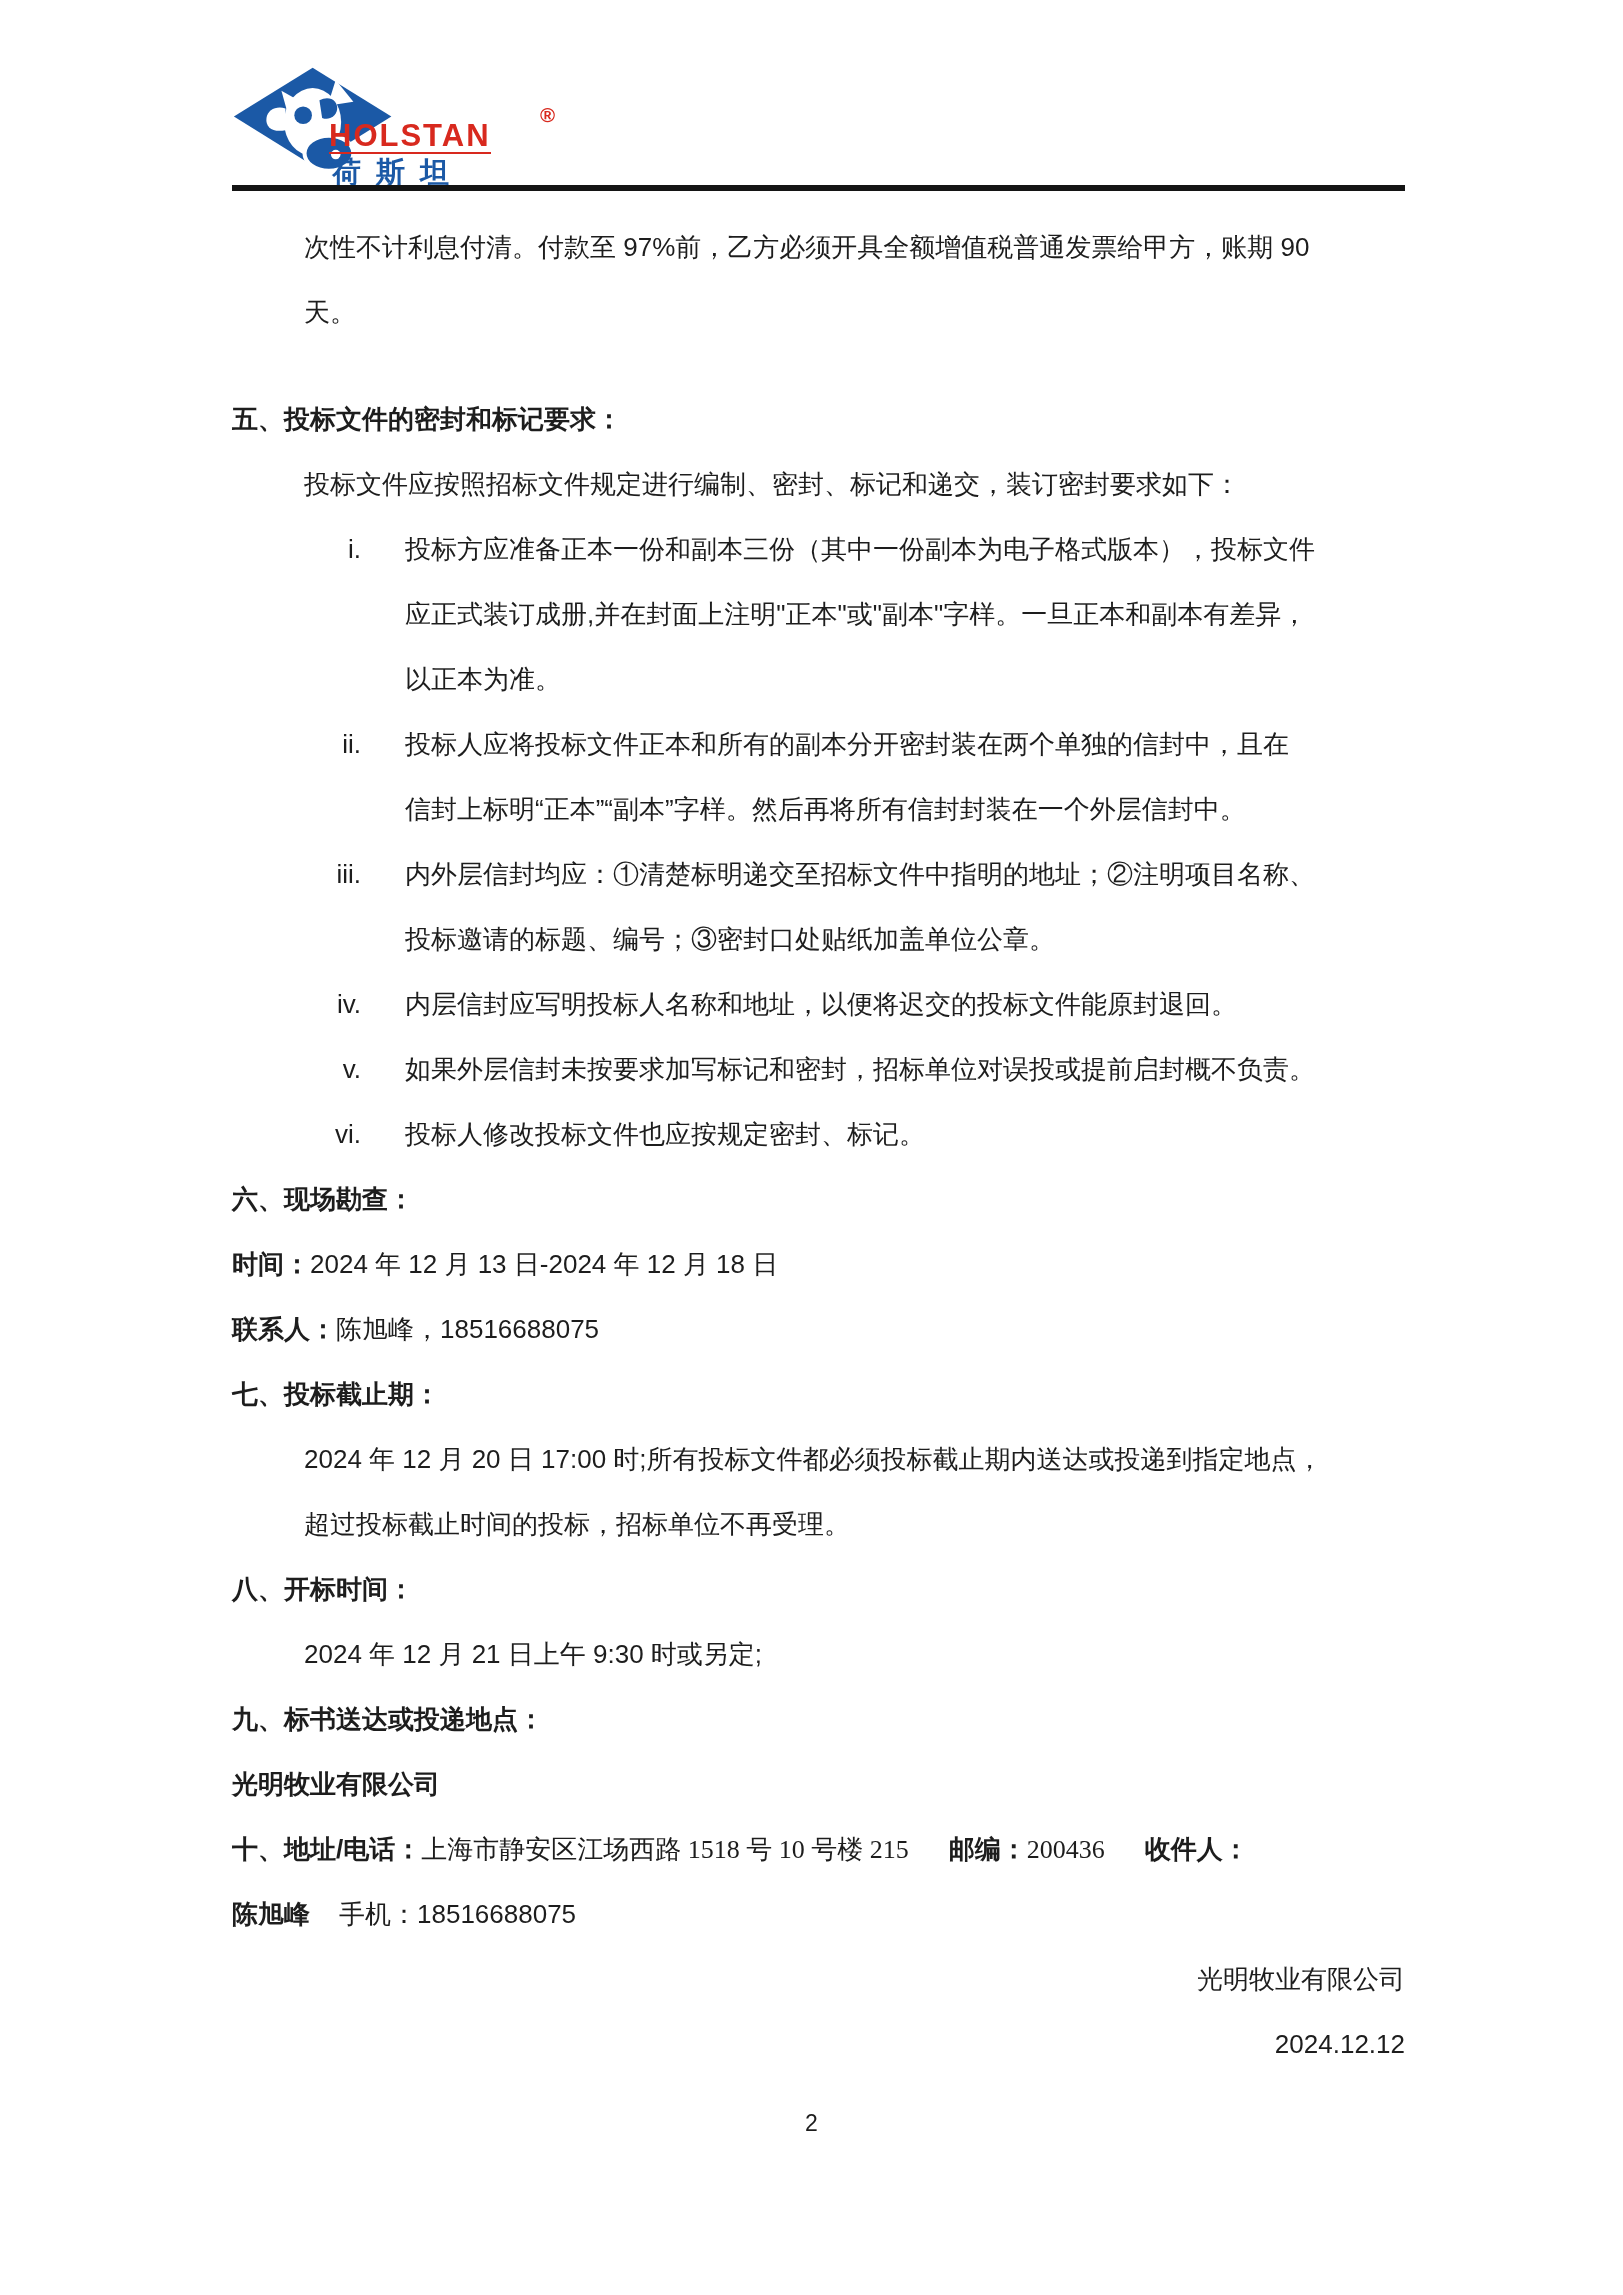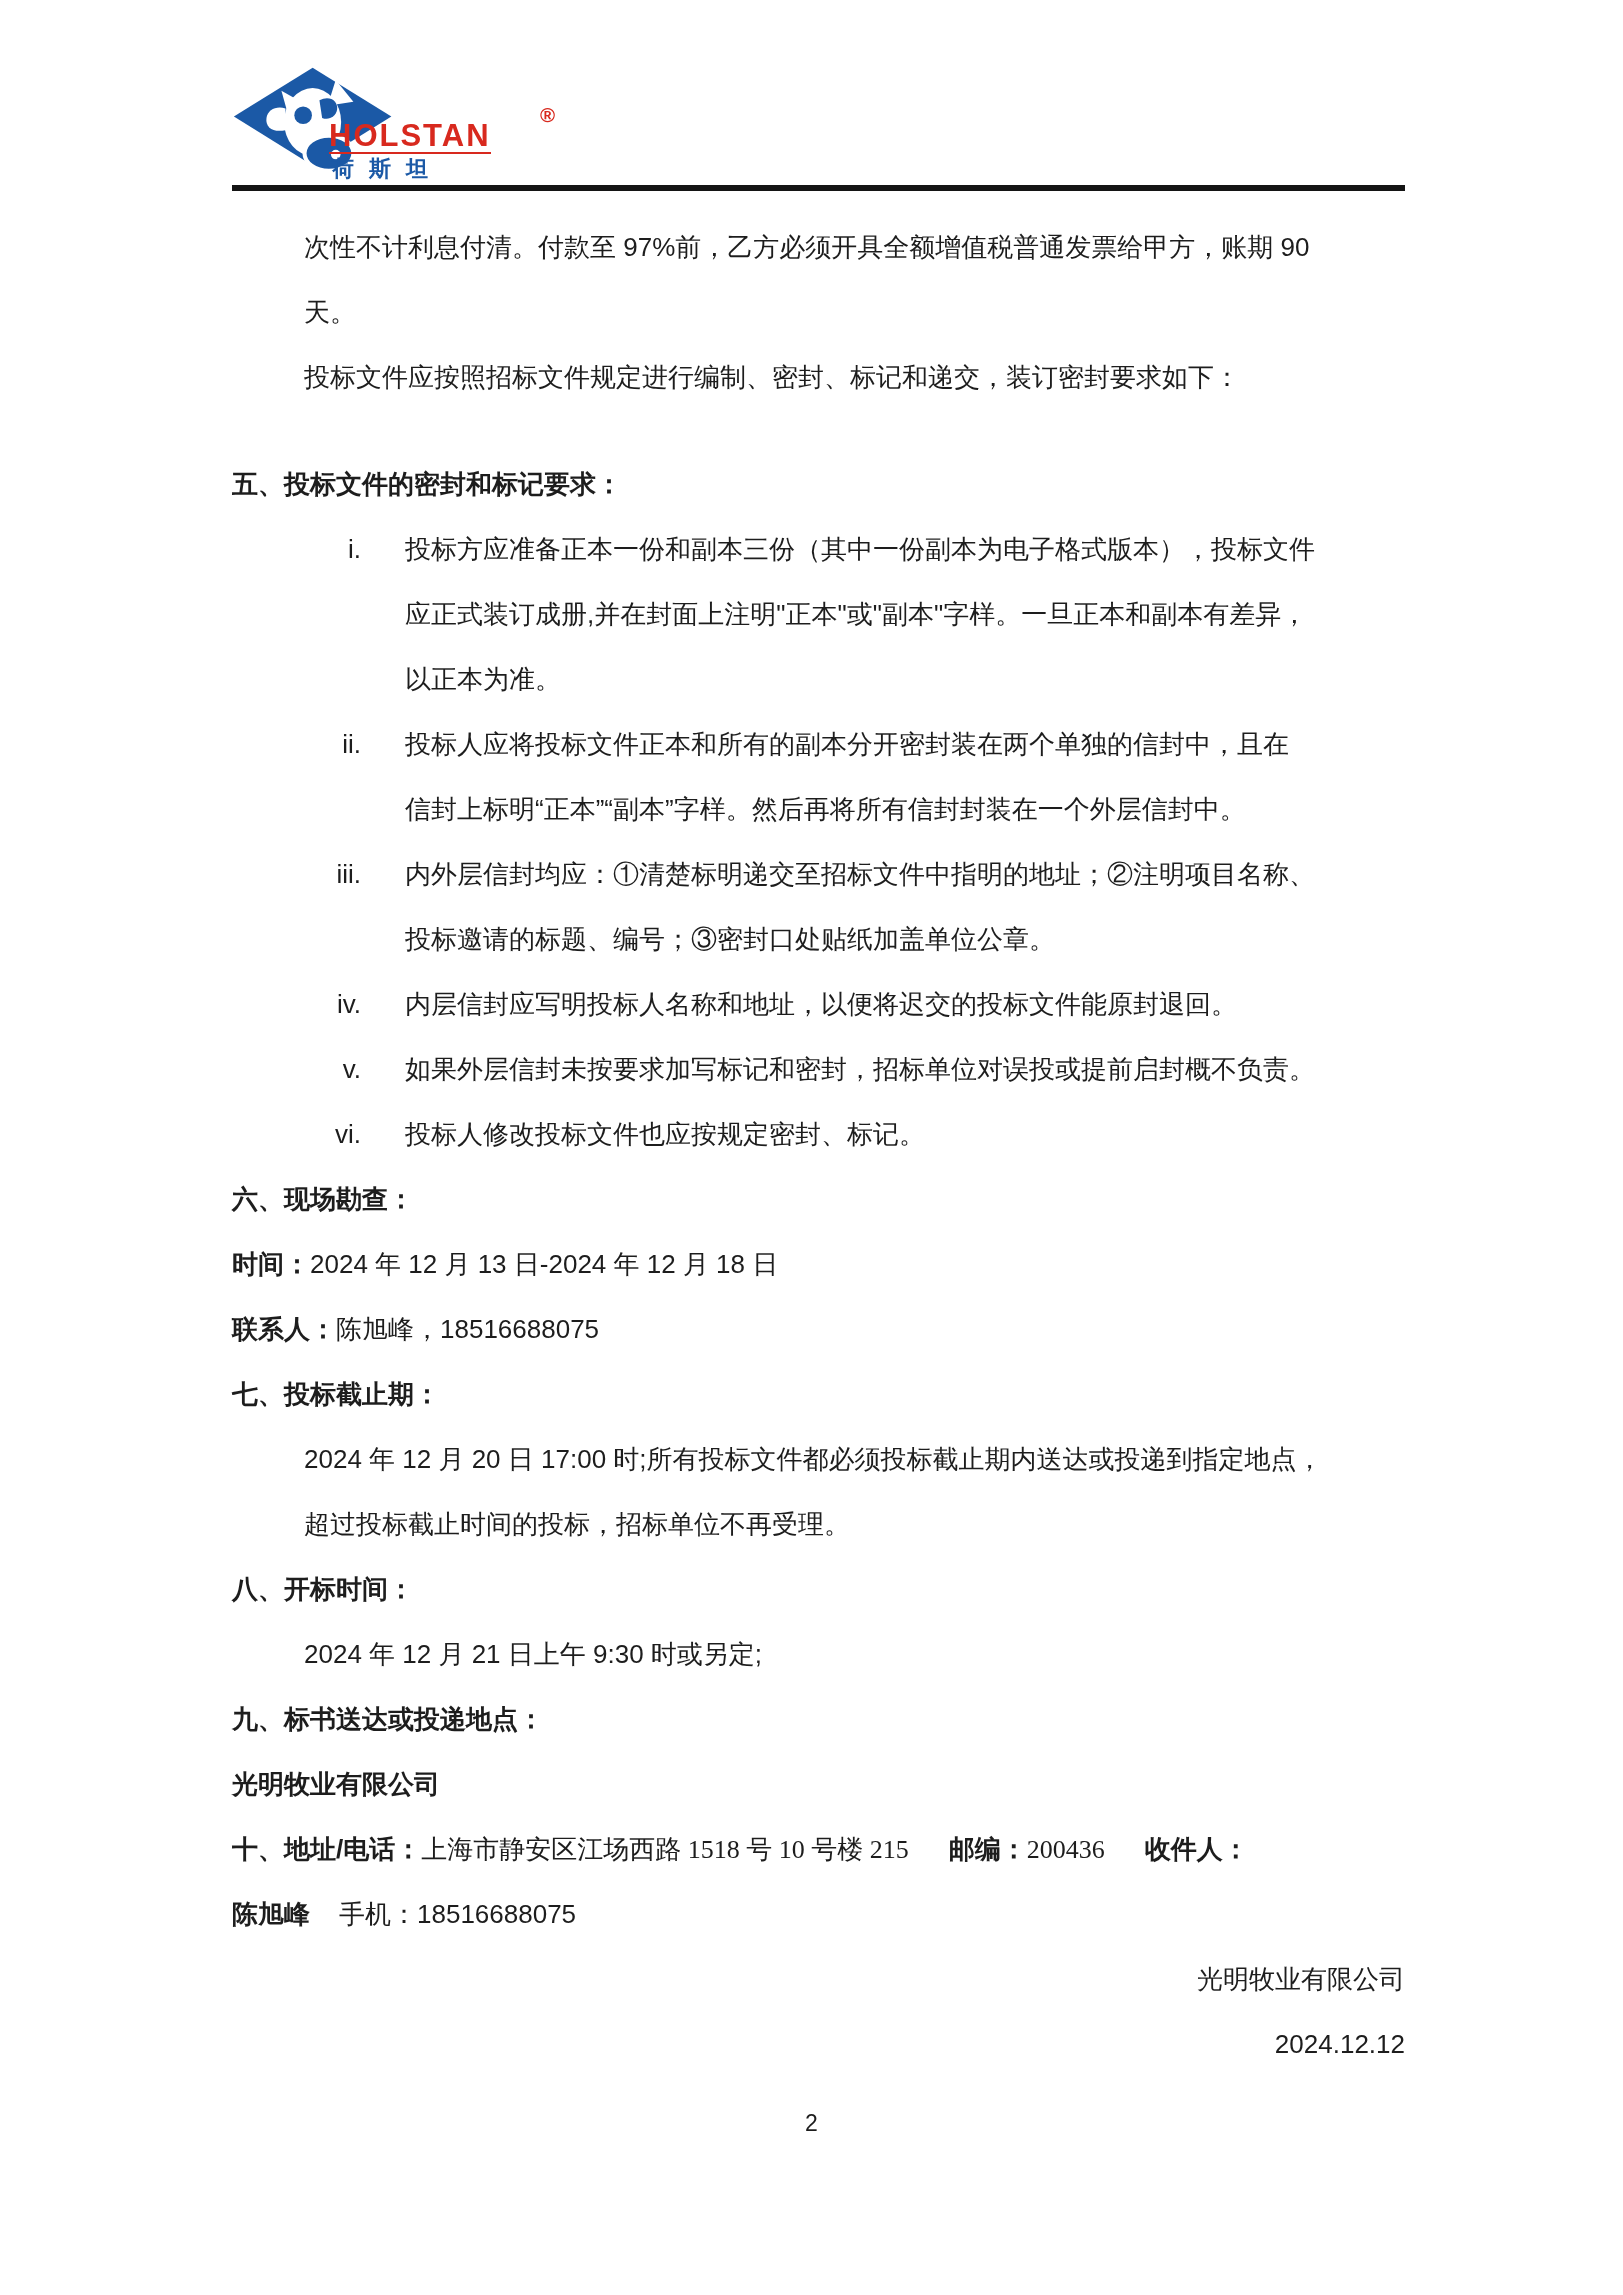--- a/index.html
+++ b/index.html
@@ -22,21 +22,21 @@
     font-size:31px; font-weight:bold; letter-spacing:2px;
     color:#d8291e; display:inline-block;
     border-bottom:2.7px solid #d8291e; padding-bottom:1.4px; line-height:1;
   }
   .logo-reg {
     position:absolute; left:308px; top:40px;
     font-size:20.5px; color:#d8291e; font-weight:bold; line-height:1;
   }
   .logo-zh {
     position:absolute; left:100px; top:93px;
-    font-size:22px; font-weight:bold; letter-spacing:15px;
+    font-size:29px; font-weight:bold; letter-spacing:15px;
     color:#1b59a6; line-height:1;
   }
   .header-rule {
     position:absolute; left:232px; top:185px; width:1173px; height:5.5px;
     background:#141414;
   }
 
   
   .content { position:absolute; left:232px; top:215px; width:1173px; }
   .line  { font-size:26px; line-height:65px; white-space:nowrap; }
@@ -88,22 +88,22 @@
     <span class="logo-reg">®</span>
     <span class="logo-zh">荷斯坦</span>
   </div>
   <div class="header-rule"></div>
 
   <div class="content">
 
     <div class="line ind1">次性不计利息付清。付款至 97%前，乙方必须开具全额增值税普通发票给甲方，账期 90</div>
     <div class="line ind1">天。</div>
 
+    <div class="line h gap-top">五、投标文件的密封和标记要求：</div>
     <div class="line ind1">投标文件应按照招标文件规定进行编制、密封、标记和递交，装订密封要求如下：</div>
-    <div class="line h gap-top">五、投标文件的密封和标记要求：</div>
 
     <div class="li">
       <span class="num">i.</span>
       <div class="line">投标方应准备正本一份和副本三份（其中一份副本为电子格式版本），投标文件</div>
       <div class="line">应正式装订成册,并在封面上注明"正本"或"副本"字样。一旦正本和副本有差异，</div>
       <div class="line">以正本为准。</div>
     </div>
 
     <div class="li">
       <span class="num">ii.</span>

